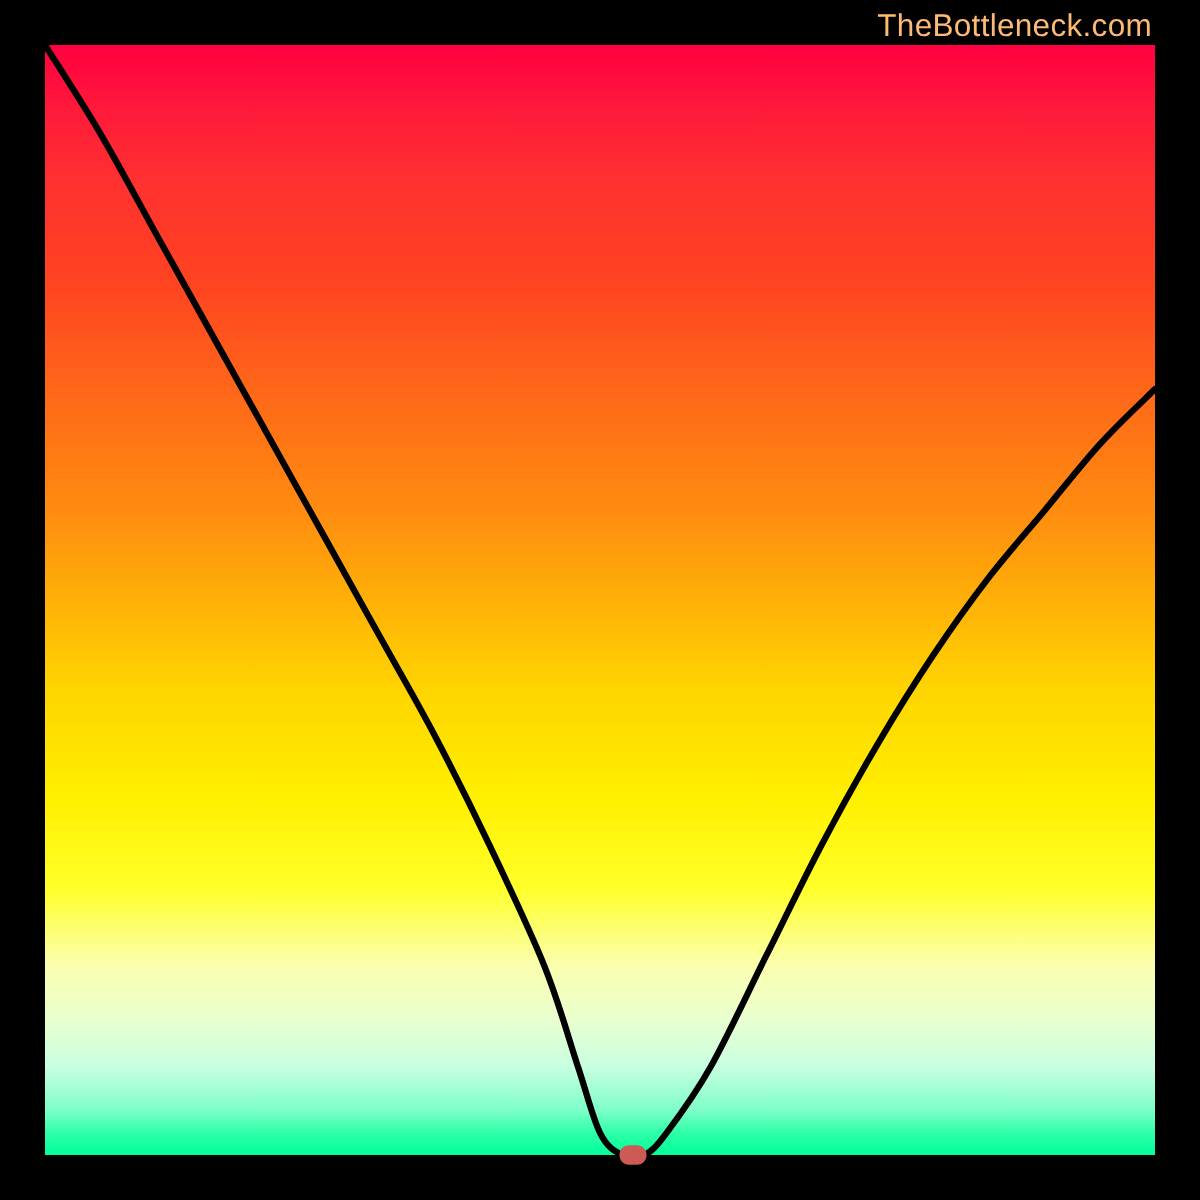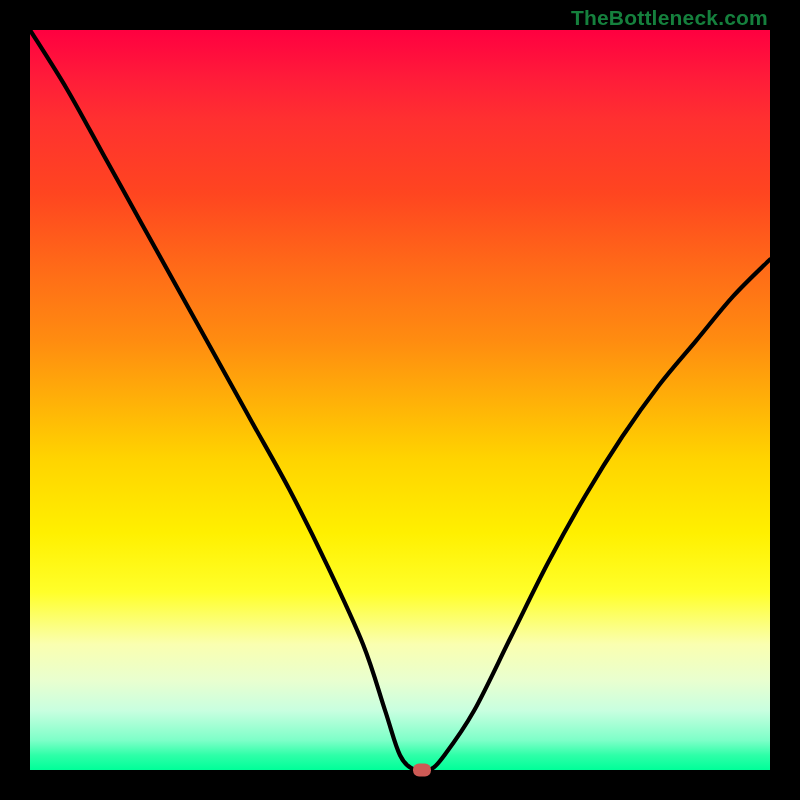--- a/index.html
+++ b/index.html
@@ -43,23 +43,23 @@
       #c8ffe0 92%,
       #7dffc8 96%,
       #2effa8 98%,
       #00ff99 100%
     );
   }
   .credit {
     position: absolute;
     top: 6px;
     right: 32px;
-    color: #15803d;
+    color: #fdba74;
     font-size: 21px;
-    font-weight: 700;
+    font-weight: 400;
     letter-spacing: 0.2px;
   }
   svg.curve {
     position: absolute;
     inset: 0;
   }
   .marker {
     position: absolute;
     width: 18px;
     height: 13px;

